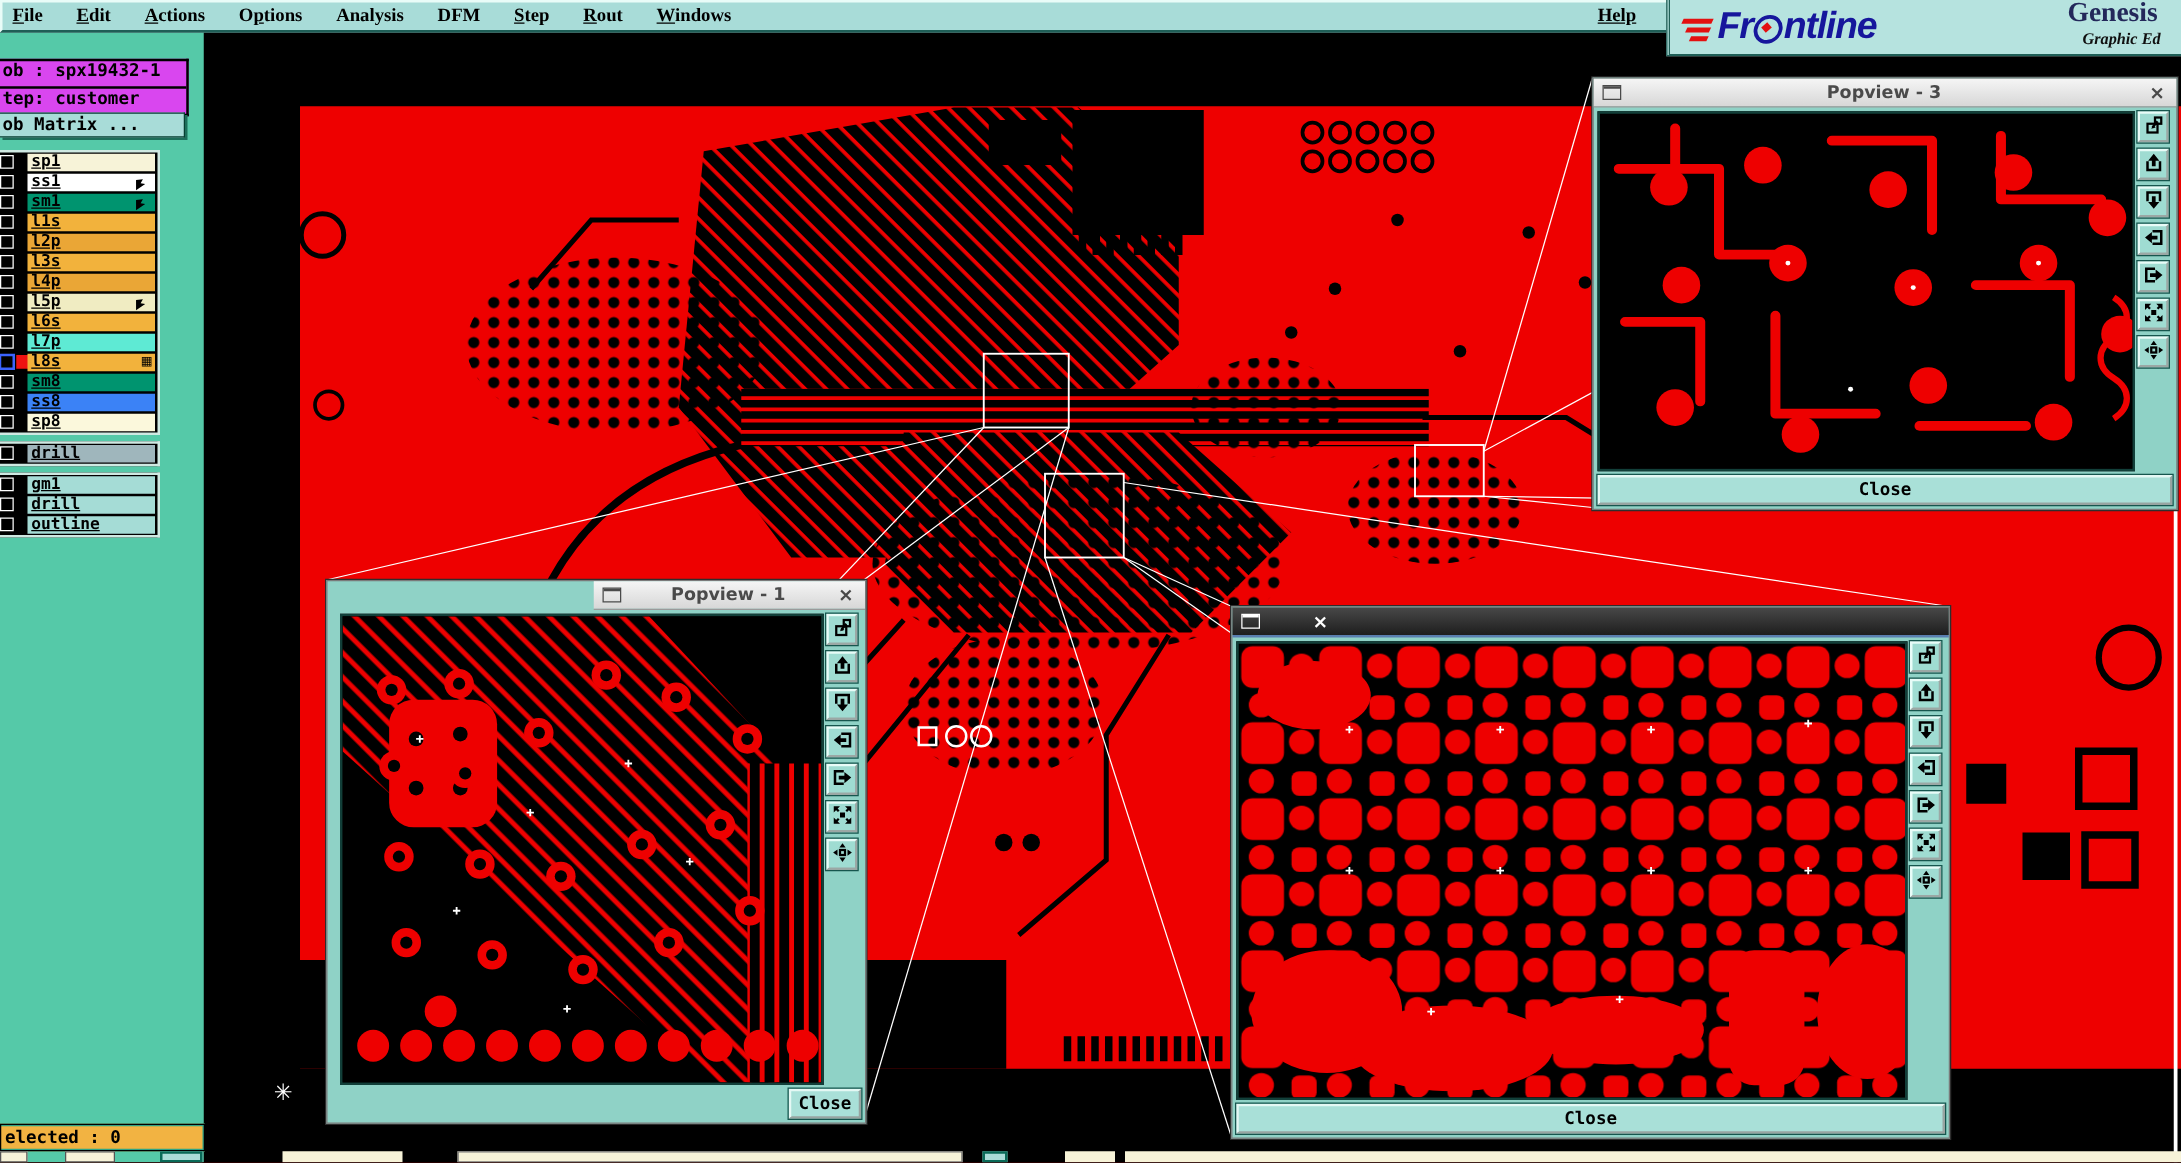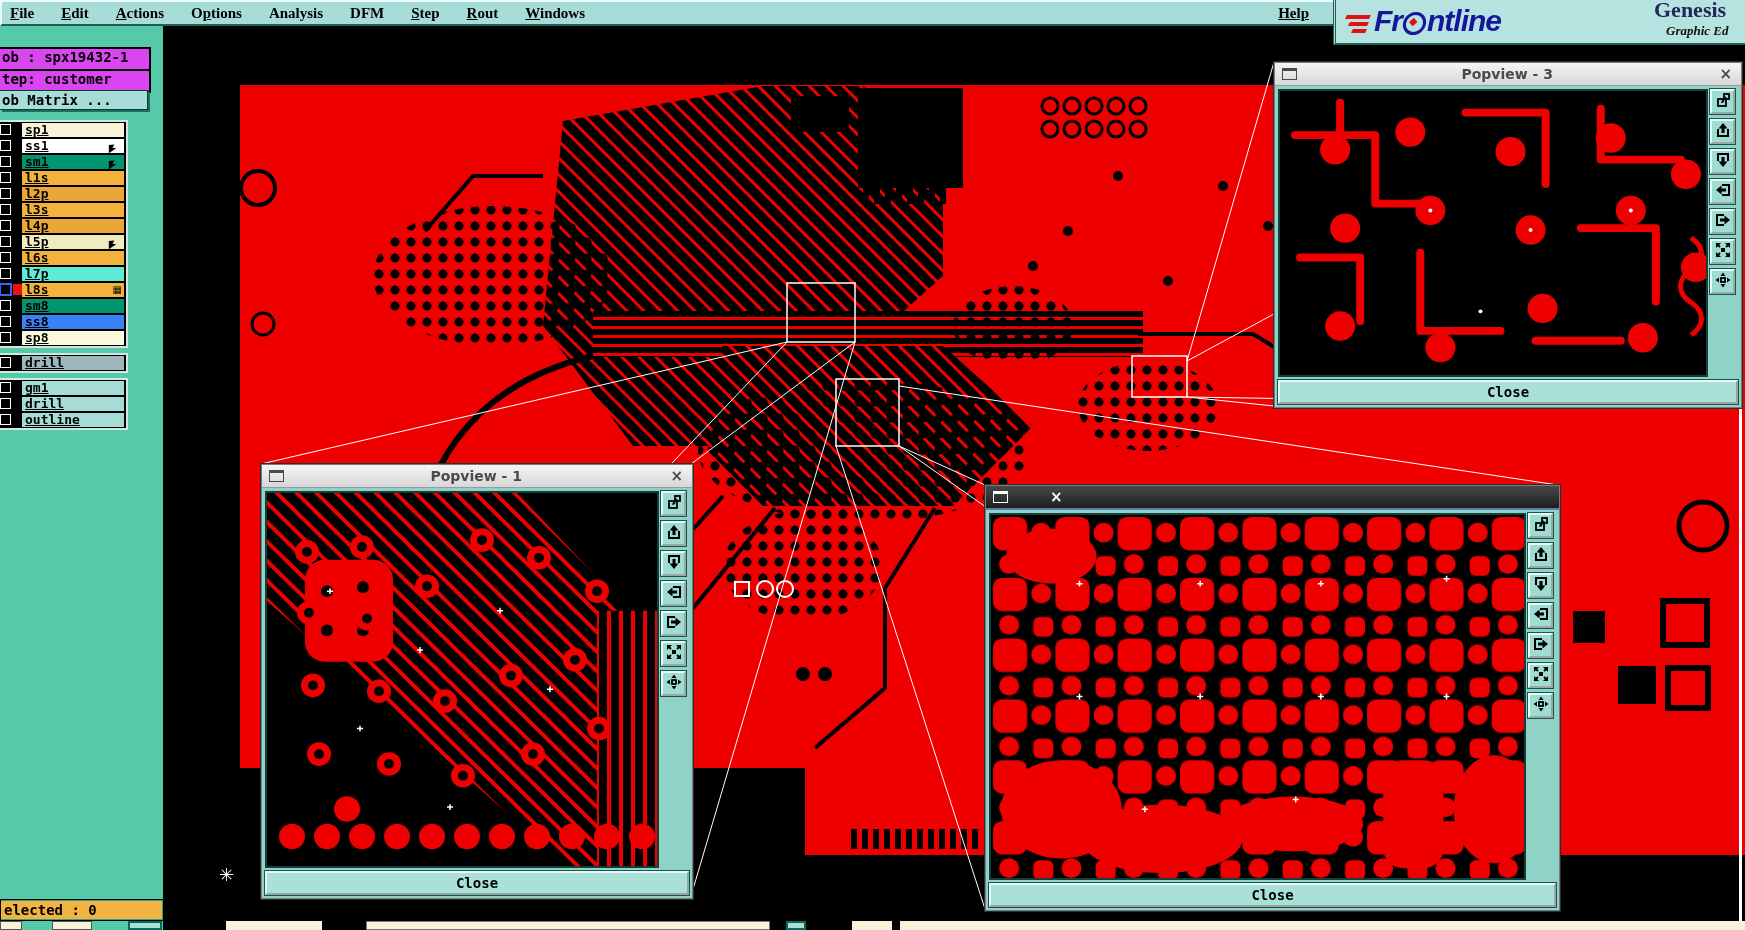--- a/index.html
+++ b/index.html
@@ -361,21 +361,21 @@
           <line x1="736" y1="420" x2="1395" y2="883"></line>
         <line x1="1024" y1="335" x2="1111" y2="36"></line>
           <line x1="1024" y1="335" x2="1577" y2="36"></line>
         <line x1="1024" y1="371" x2="1111" y2="380"></line>
           <line x1="1024" y1="371" x2="1577" y2="380"></line>
       </g>
     </svg>
     <span id="origin-marker">✳</span>
   </div>
 
-  <div class="window" style="left:261px;top:464px;width:430px;height:433px;">
+  <div class="window" style="left:261px;top:464px;width:430px;height:433px;align-items:flex-end;">
     <div class="titlebar">
       <span class="win-icon"></span>
       <span class="title-text">Popview - 1</span>
       <span class="close-x">×</span>
     </div>
     <div class="body">
       <div class="viewport">
         <svg viewBox="0 0 390 380" preserveAspectRatio="none">
           <defs>
             <pattern id="diag1" width="14" height="14" patternUnits="userSpaceOnUse" patternTransform="rotate(45)">

